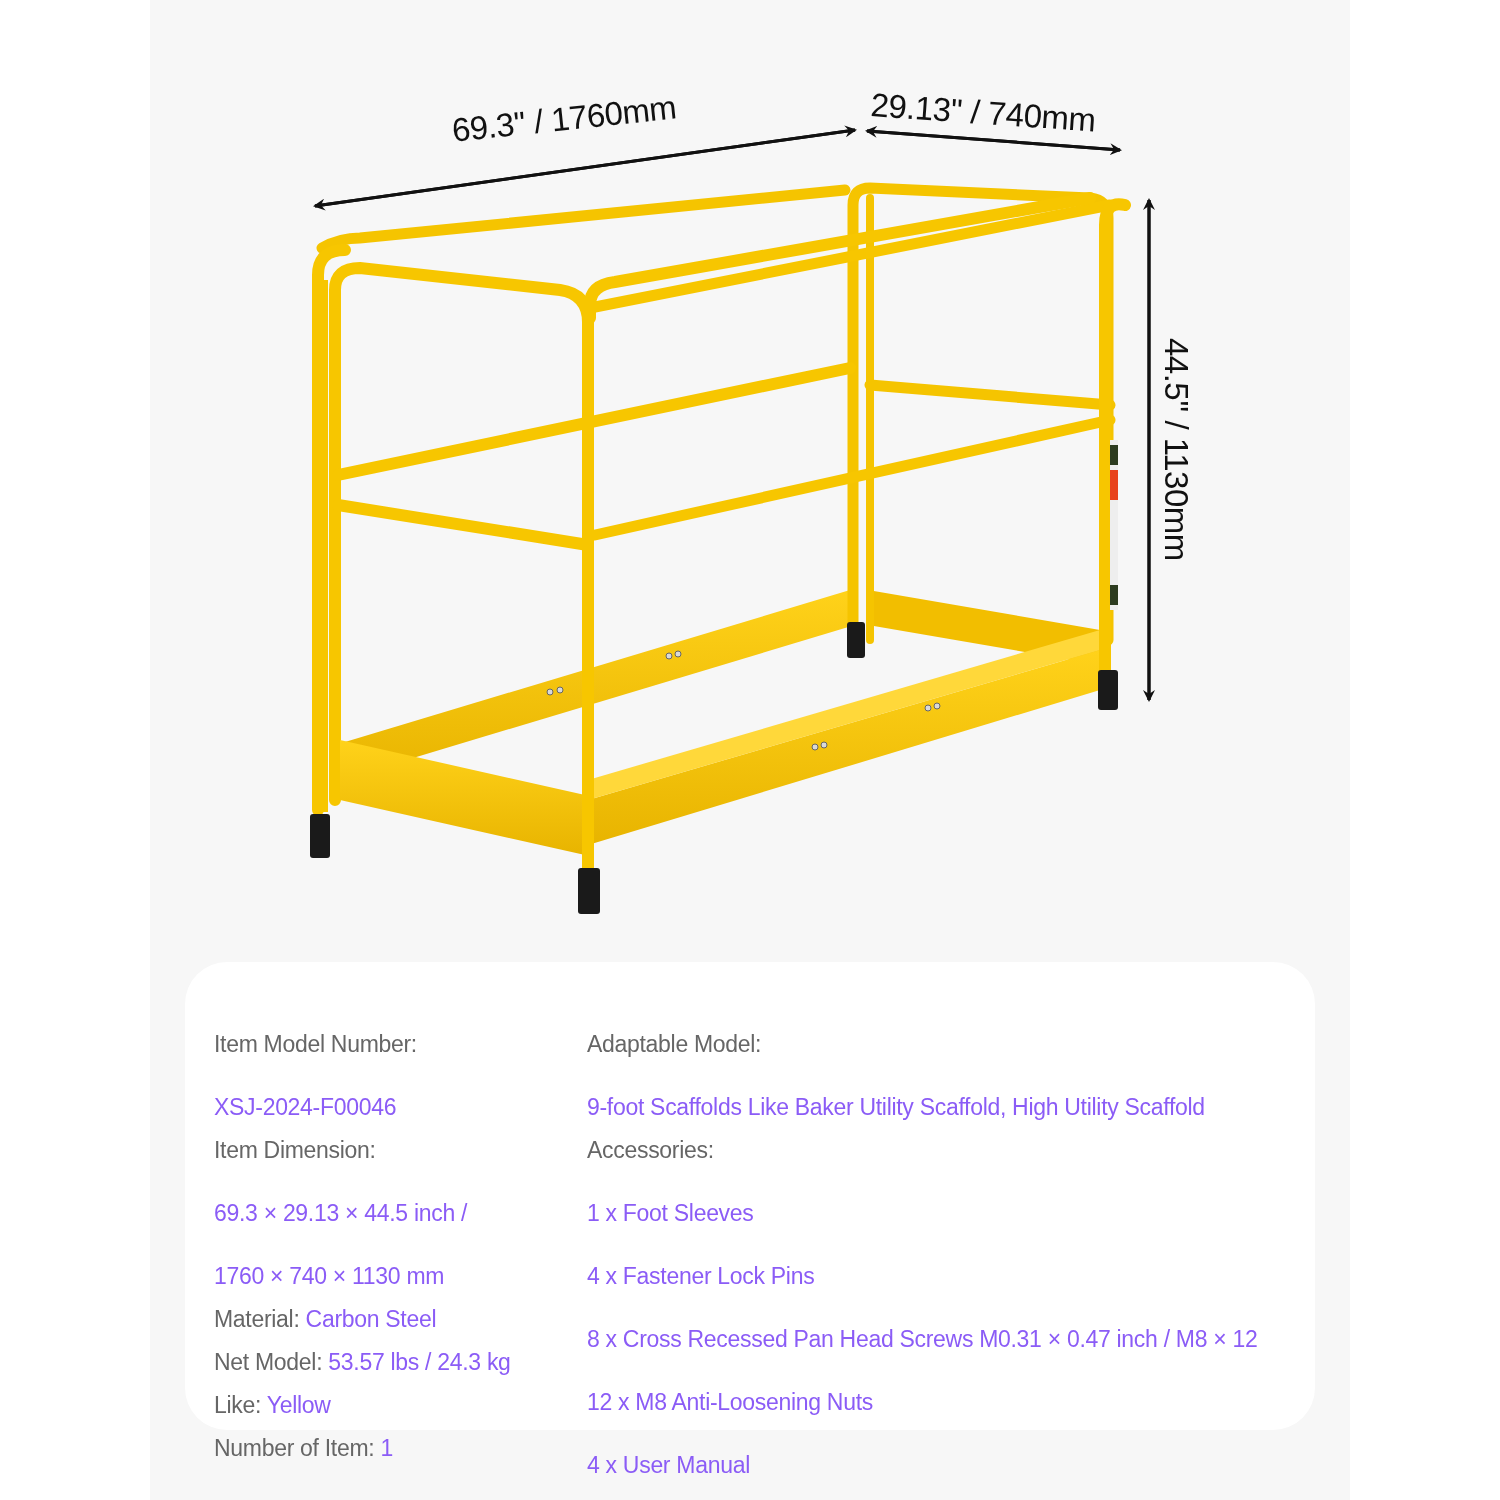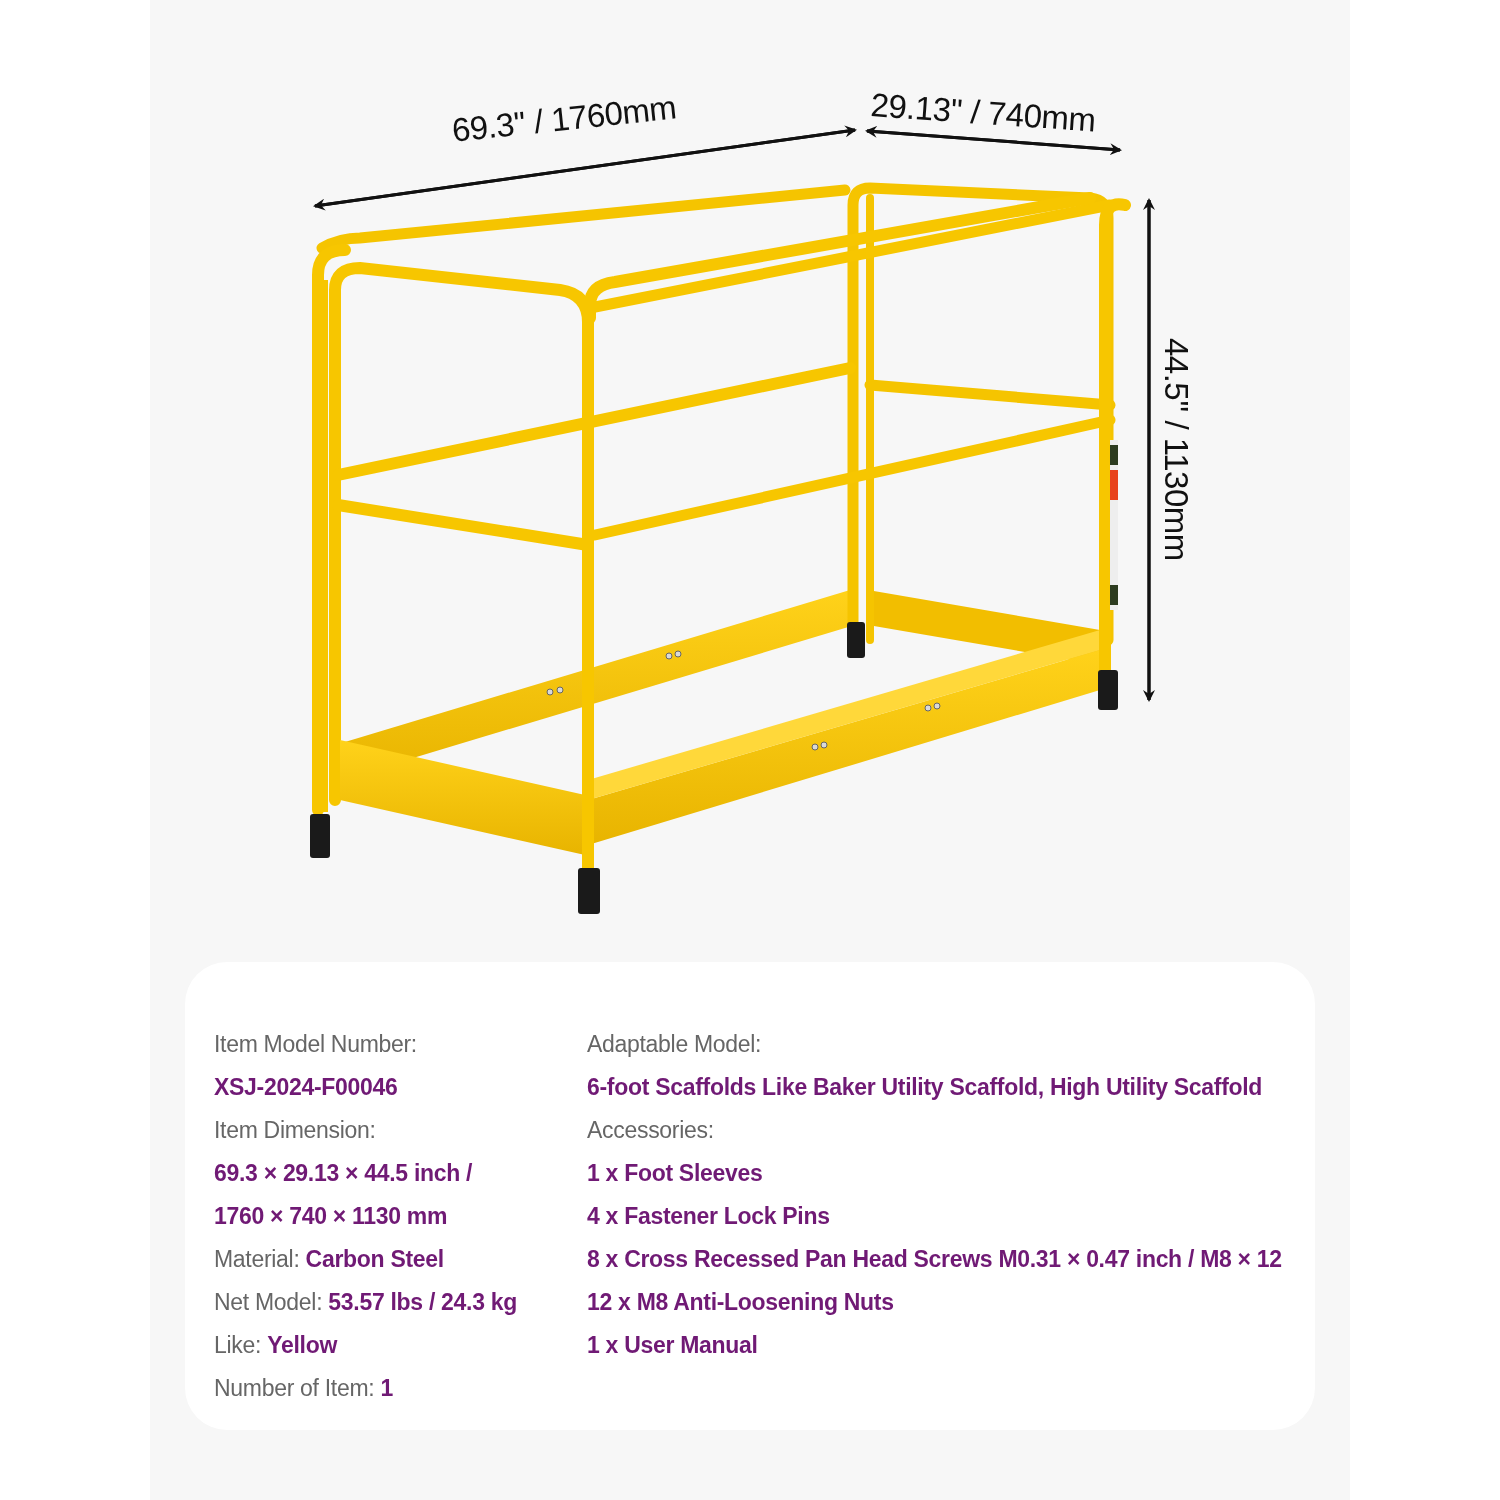--- a/index.html
+++ b/index.html
@@ -27,21 +27,21 @@
       background: #ffffff; border-radius: 42px;
     }
     .col { position: absolute; top: 61px; }
     .col-left { left: 29px; }
     .col-right { left: 402px; }
     .row {
       height: 43px; line-height: 43px; font-size: 23px; white-space: nowrap;
       letter-spacing: -0.3px;
     }
     .label { color: #666666; }
-    .value { color: #701a75; font-weight: 700; }
+    .value { color: #8b5cf6; font-weight: 400; margin-top: 20px; }
   </style>
 </head>
 <body>
 
 <div class="panel">
 
   <div class="illustration">
     <svg width="1200" height="960" viewBox="0 0 1200 960">
       <defs>
         <marker id="arr" markerWidth="12" markerHeight="12" refX="10" refY="6" orient="auto" markerUnits="userSpaceOnUse">
@@ -154,22 +154,22 @@
       <div class="row">
         <span class="label">Like: </span><span class="value">Yellow</span>
       </div>
       <div class="row">
         <span class="label">Number of Item: </span><span class="value">1</span>
       </div>
     </div>
 
     <div class="col col-right">
       <div class="row label">Adaptable Model:</div>
-      <div class="row value">6-foot Scaffolds Like Baker Utility Scaffold, High Utility Scaffold</div>
+      <div class="row value">9-foot Scaffolds Like Baker Utility Scaffold, High Utility Scaffold</div>
       <div class="row label">Accessories:</div>
       <div class="row value">1 x Foot Sleeves</div>
       <div class="row value">4 x Fastener Lock Pins</div>
       <div class="row value">8 x Cross Recessed Pan Head Screws M0.31 × 0.47  inch / M8 × 12</div>
       <div class="row value">12 x M8 Anti-Loosening Nuts</div>
-      <div class="row value">1 x User Manual</div>
+      <div class="row value">4 x User Manual</div>
     </div>
   </div>
 </div>
 
 </body></html>

